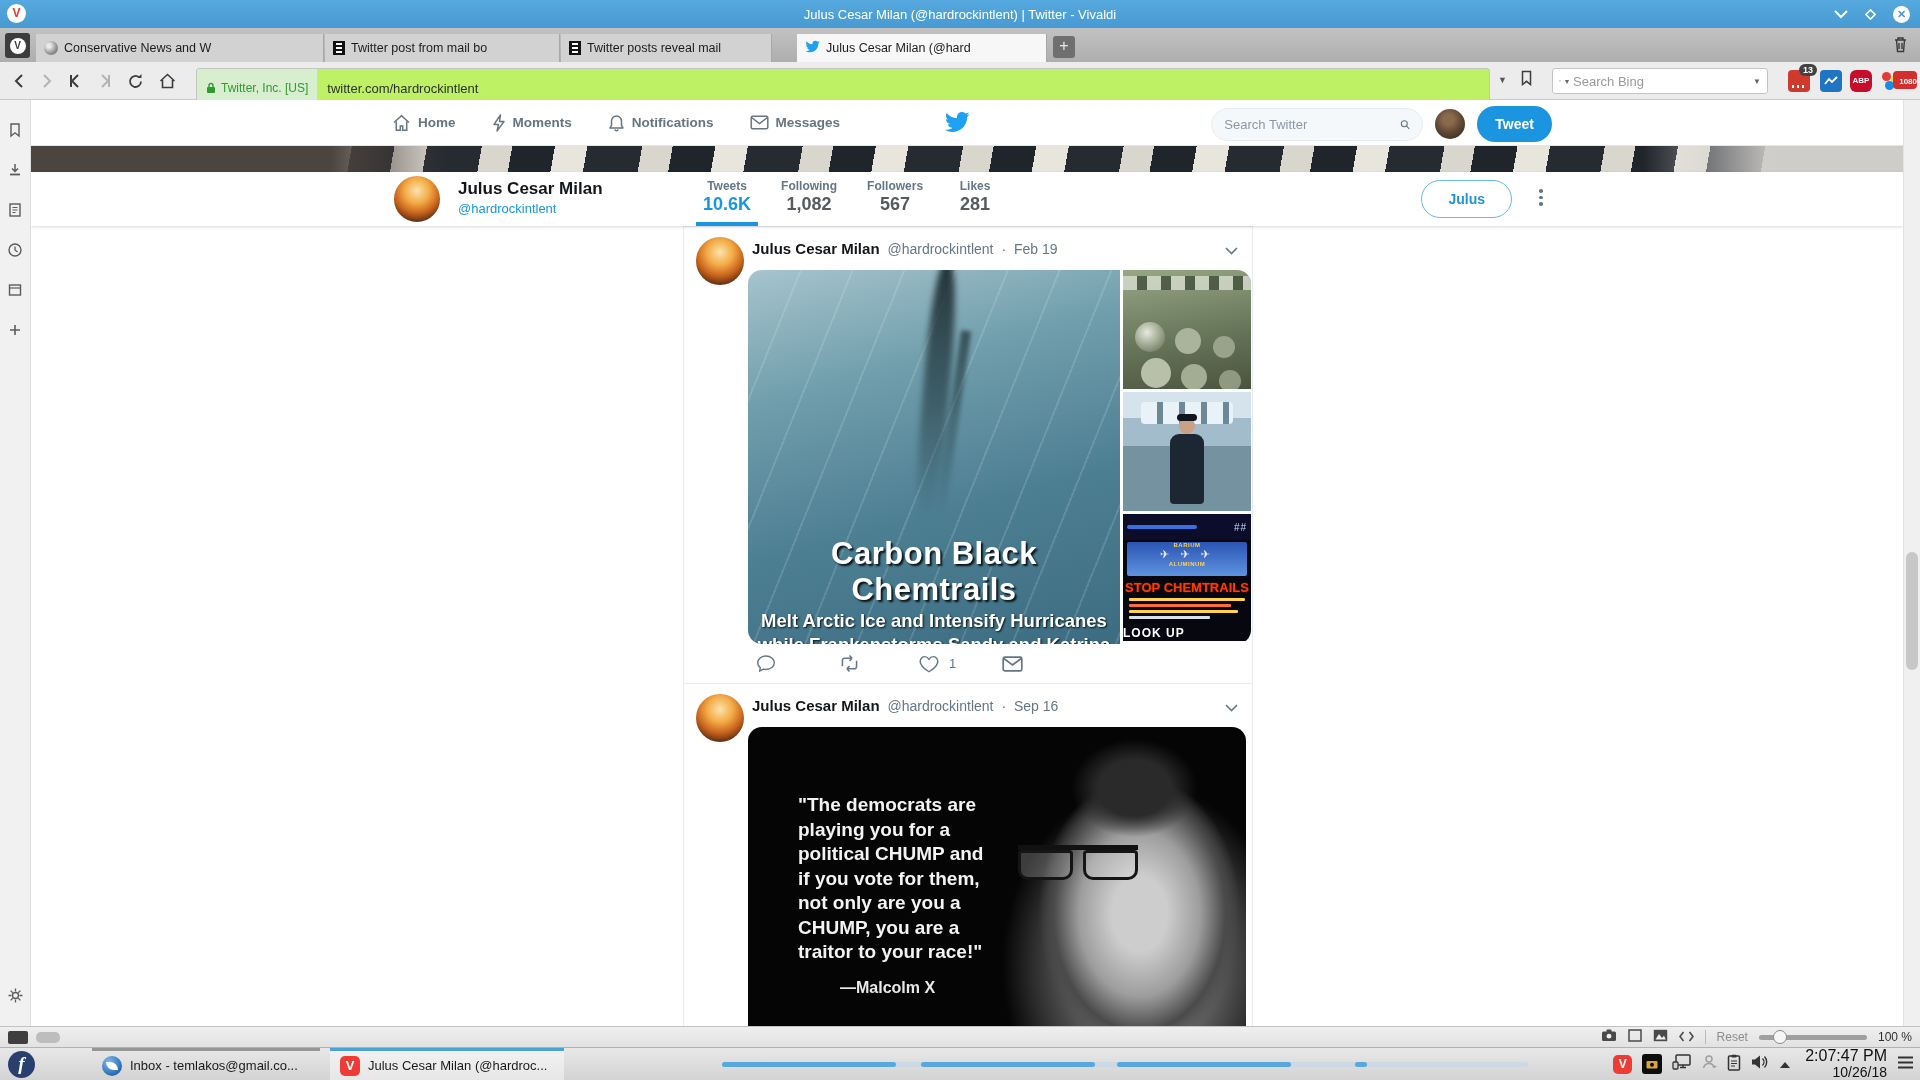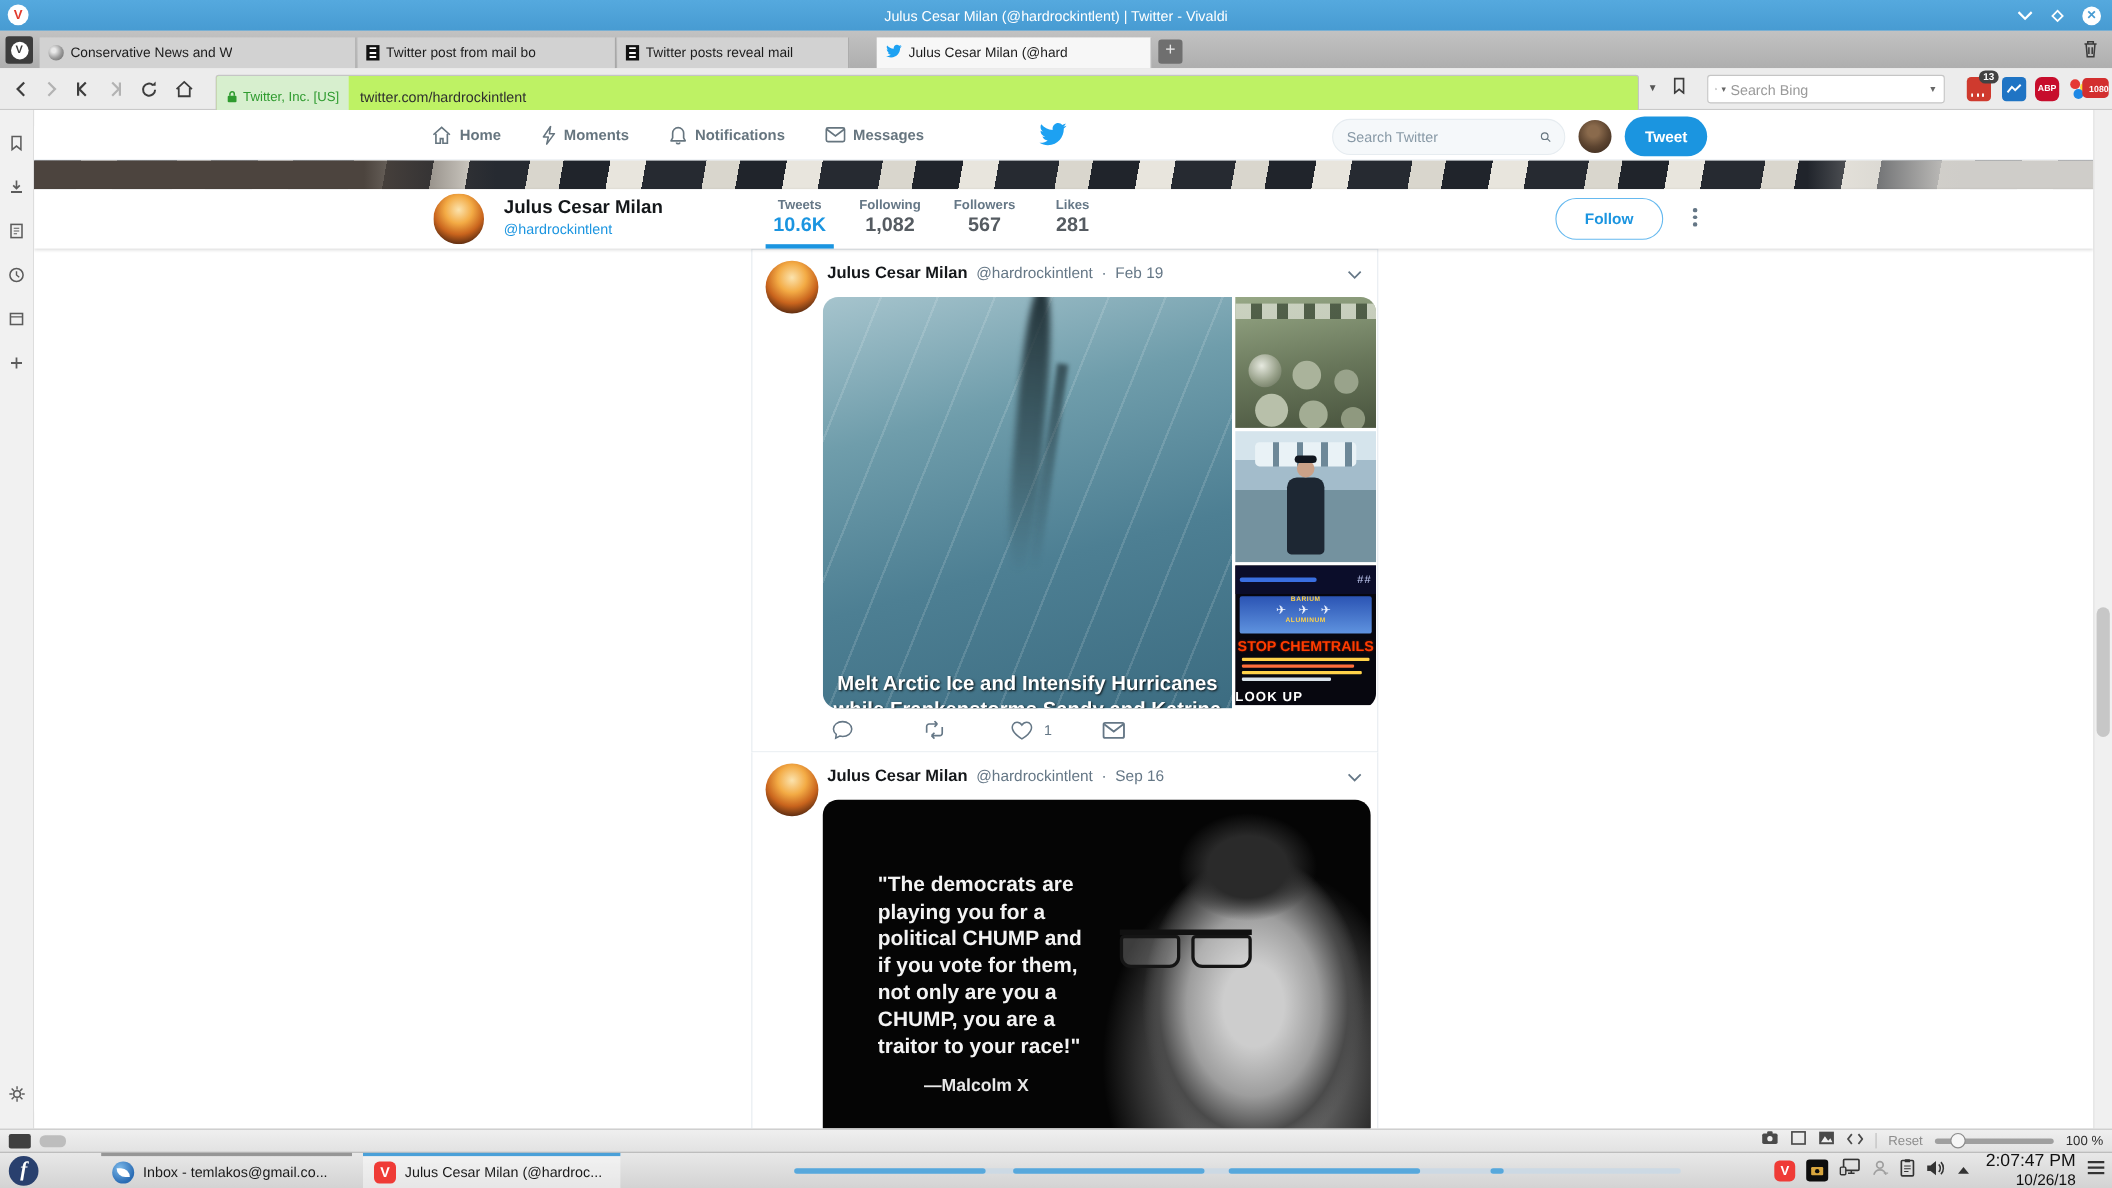--- a/index.html
+++ b/index.html
@@ -406,21 +406,21 @@
             </div>
             <div class="stat">
               <div class="s-label">Followers</div>
               <div class="s-value">567</div>
             </div>
             <div class="stat">
               <div class="s-label">Likes</div>
               <div class="s-value">281</div>
             </div>
           </div>
-          <button class="follow-btn">Follow</button>
+          <button class="follow-btn">Julus</button>
           <div class="pb-more">
               <i></i>
               <i></i>
               <i></i>
             </div>
         </div>
       </div>
 
       <div class="timeline">
 
@@ -434,20 +434,21 @@
           </div>
           <span class="caret"><svg width="13" height="8" viewBox="0 0 13 8">
                 <path d="M1 1l5.5 5.5L12 1" fill="none" stroke="currentColor" stroke-width="1.6"></path>
               </svg></span>
           <div class="media">
             <div class="cm-left">
               <div class="streaks"></div>
               <div class="cm-trail"></div>
               <div class="cm-trail2"></div>
               <div class="cm-caption">
+                <div class="cm-h1">Carbon Black Chemtrails</div>
                 <div class="cm-h2">Melt Arctic Ice and Intensify Hurricanes</div>
                 <div class="cm-h3">while Frankenstorms Sandy and Katrina</div>
               </div>
             </div>
             <div class="cm-col">
               <div class="cm-r cm-r1">
                   <div class="barrel"></div>
                 </div>
               <div class="cm-r cm-r2">
                 <div class="pilot-body"></div>

